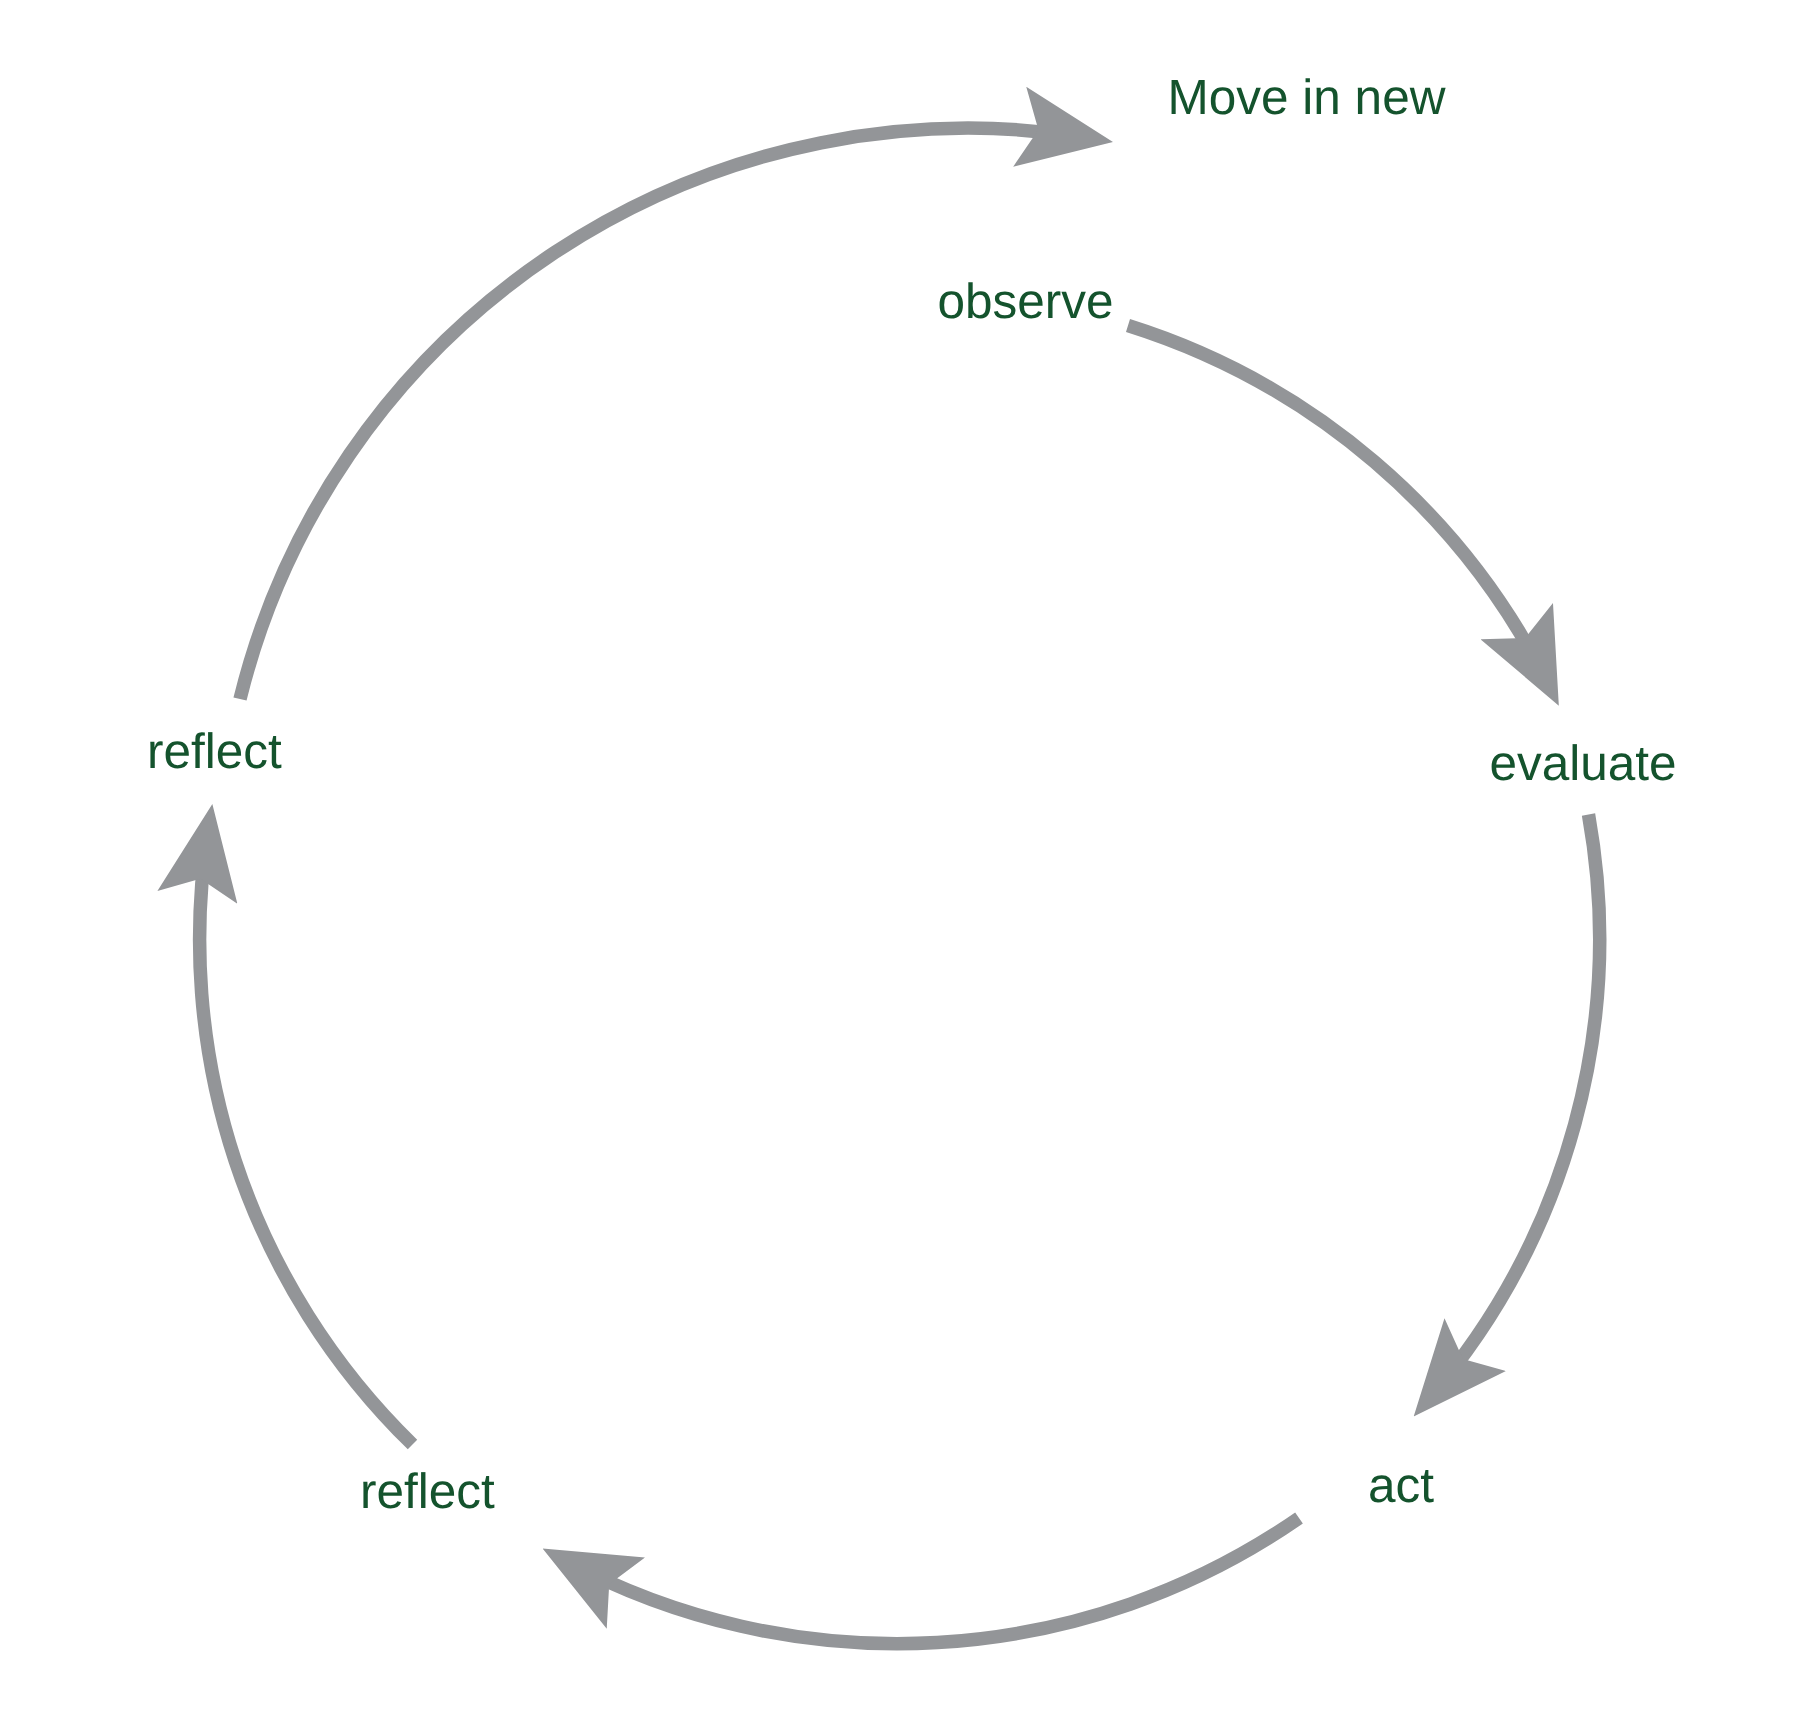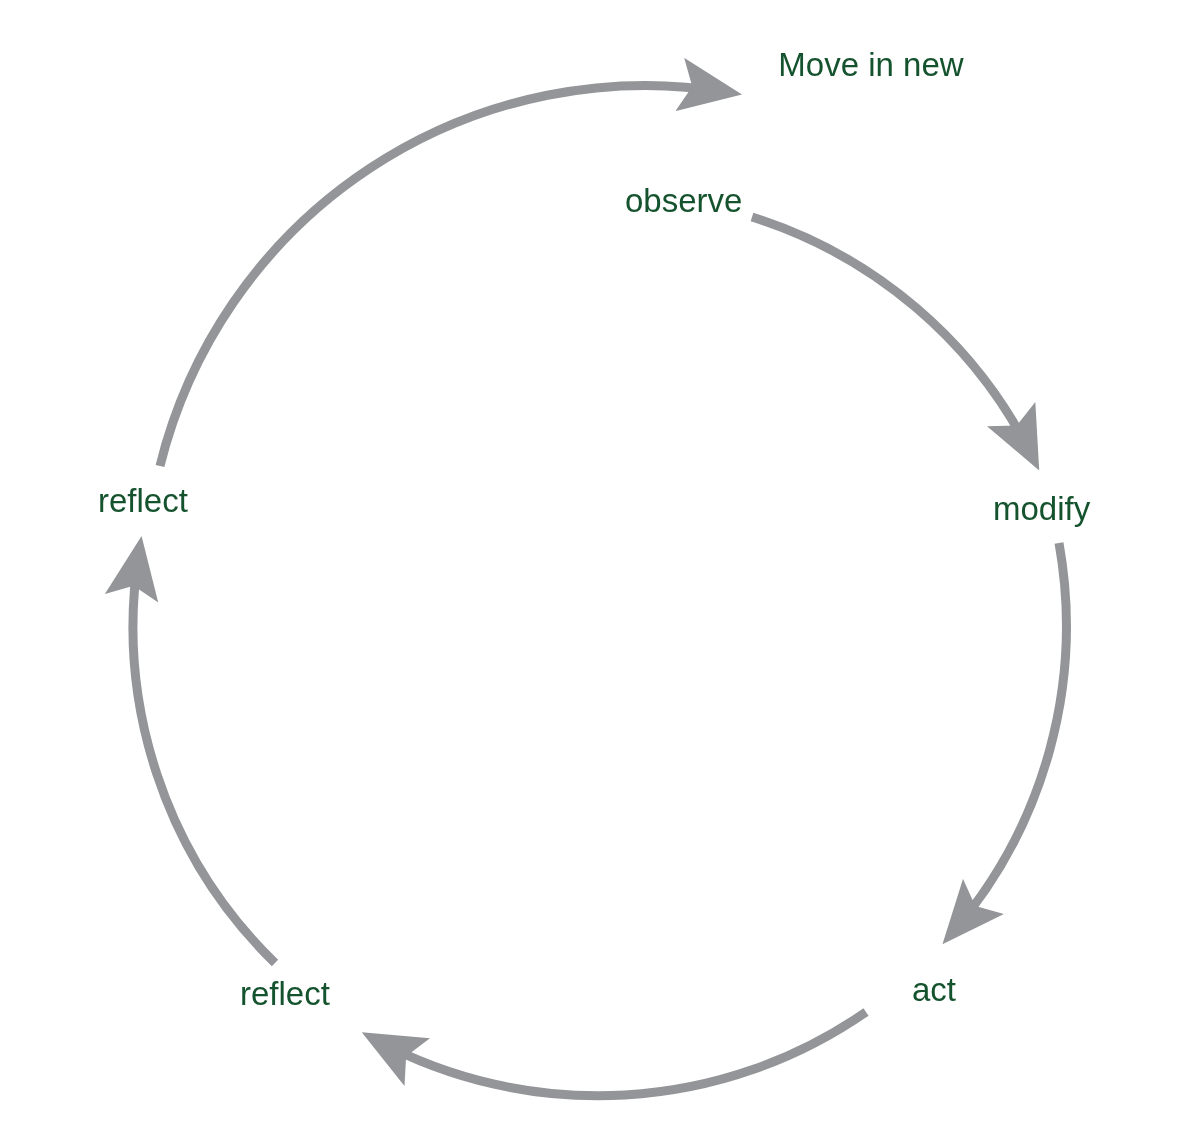--- a/index.html
+++ b/index.html
@@ -42,17 +42,17 @@
       <path d="M275,963 A470,470 0 0 1 139,552" marker-end="url(#ah)"></path>
 
       <path d="M160,466 A500,500 0 0 1 726,92" marker-end="url(#ah)"></path>
     </g>
   </svg>
 
   <div id="lbl-new" class="label">
     <div class="line">Move in new</div>
   </div>
   <div id="lbl-observe" class="label">observe</div>
-  <div id="lbl-reflect" class="label">modify</div>
+  <div id="lbl-reflect" class="label">evaluate</div>
   <div id="lbl-act" class="label">act</div>
   <div id="lbl-evaluate" class="label">reflect</div>
   <div id="lbl-modify" class="label">reflect</div>
 </div>
 
 </body></html>

